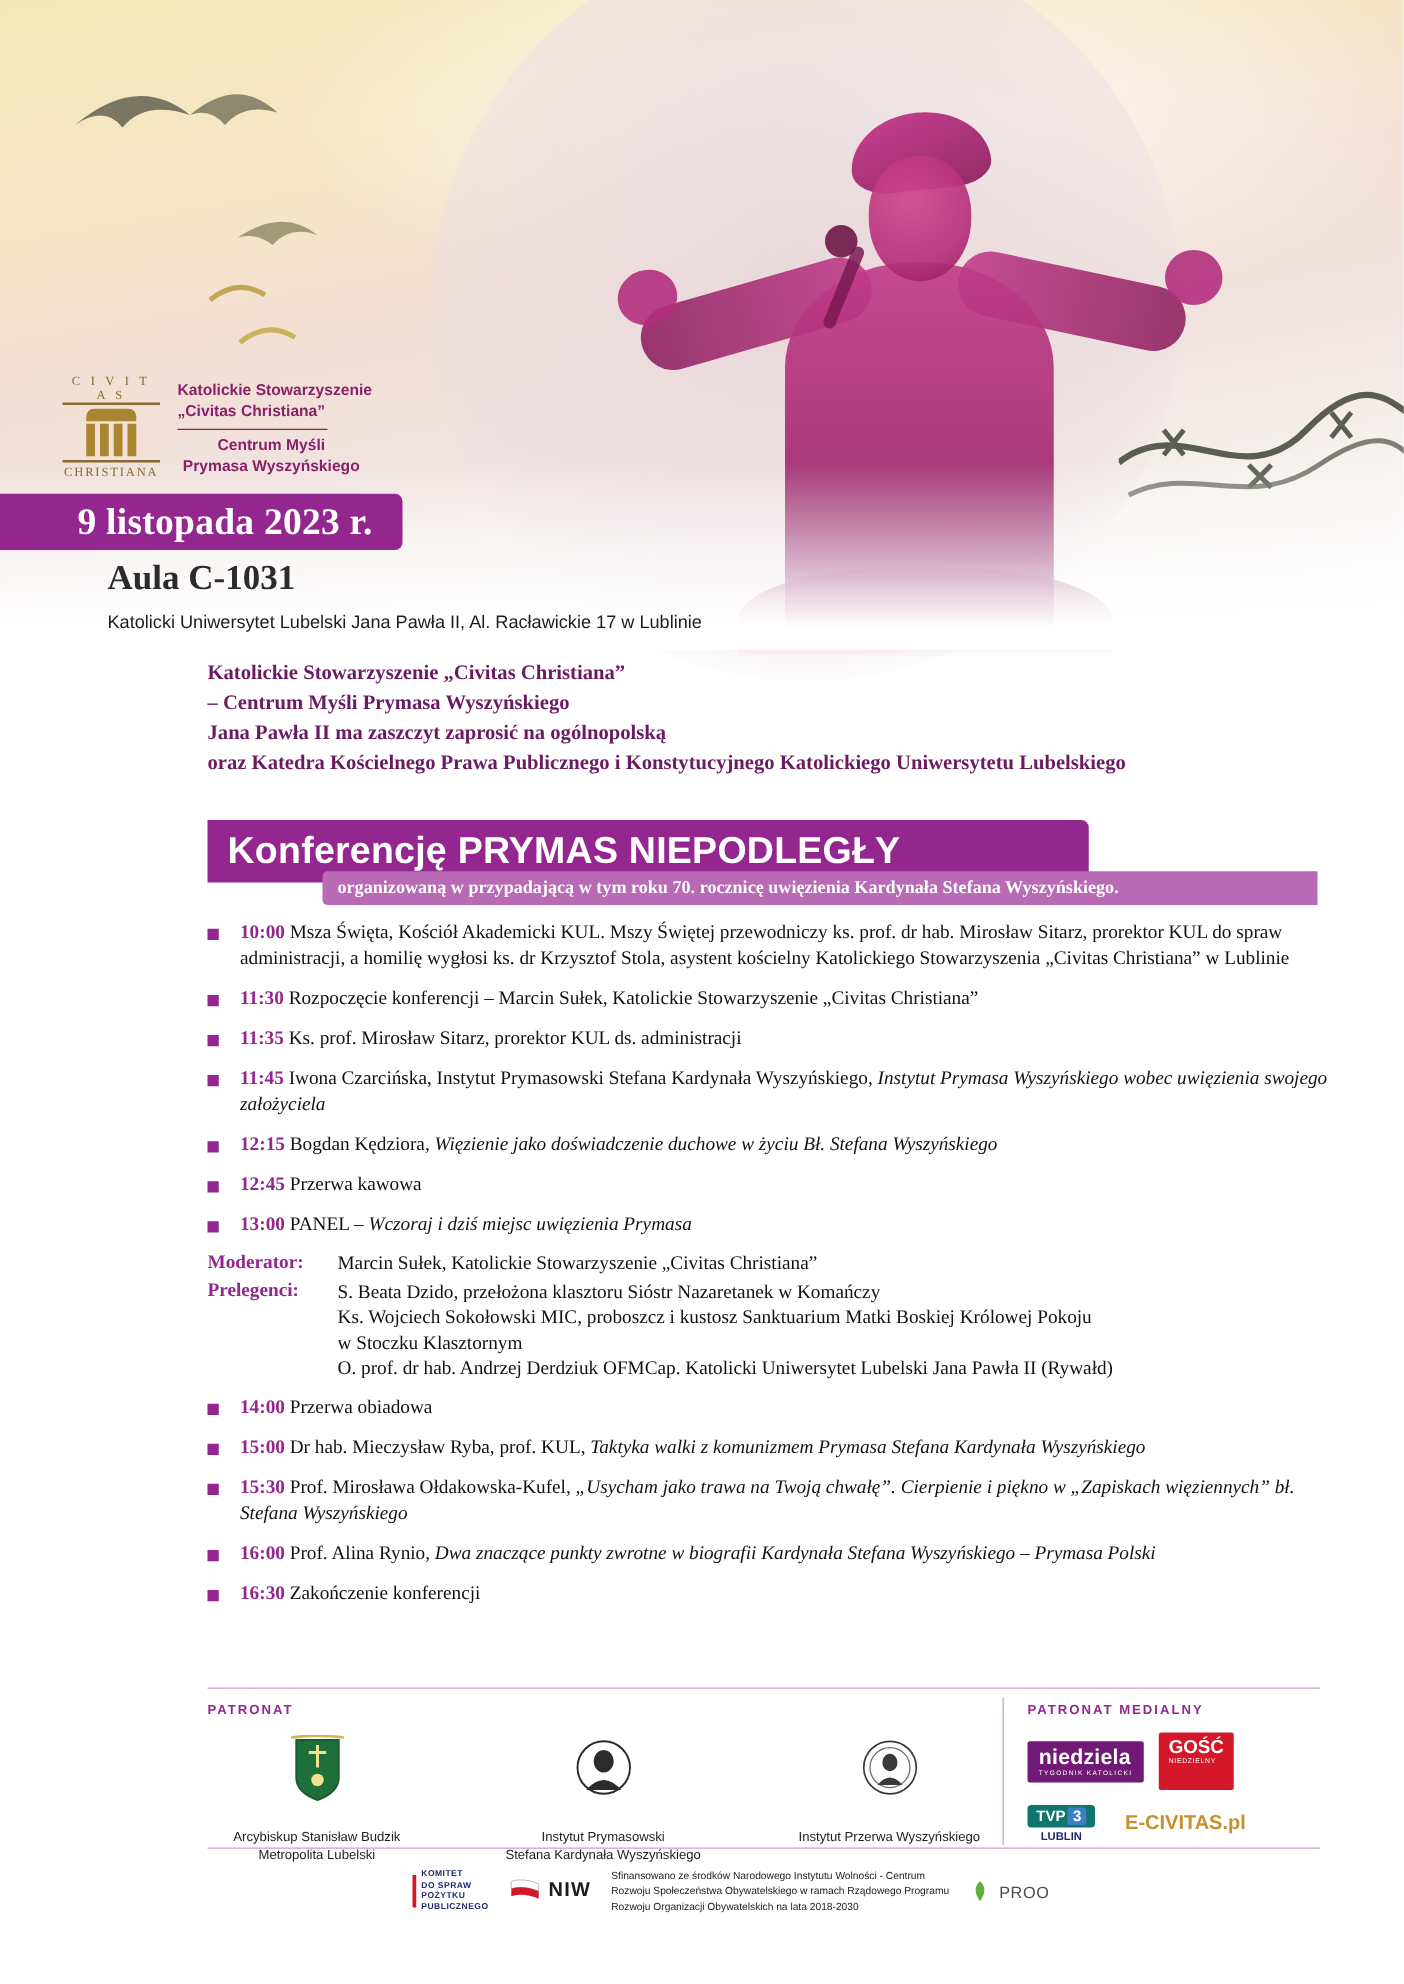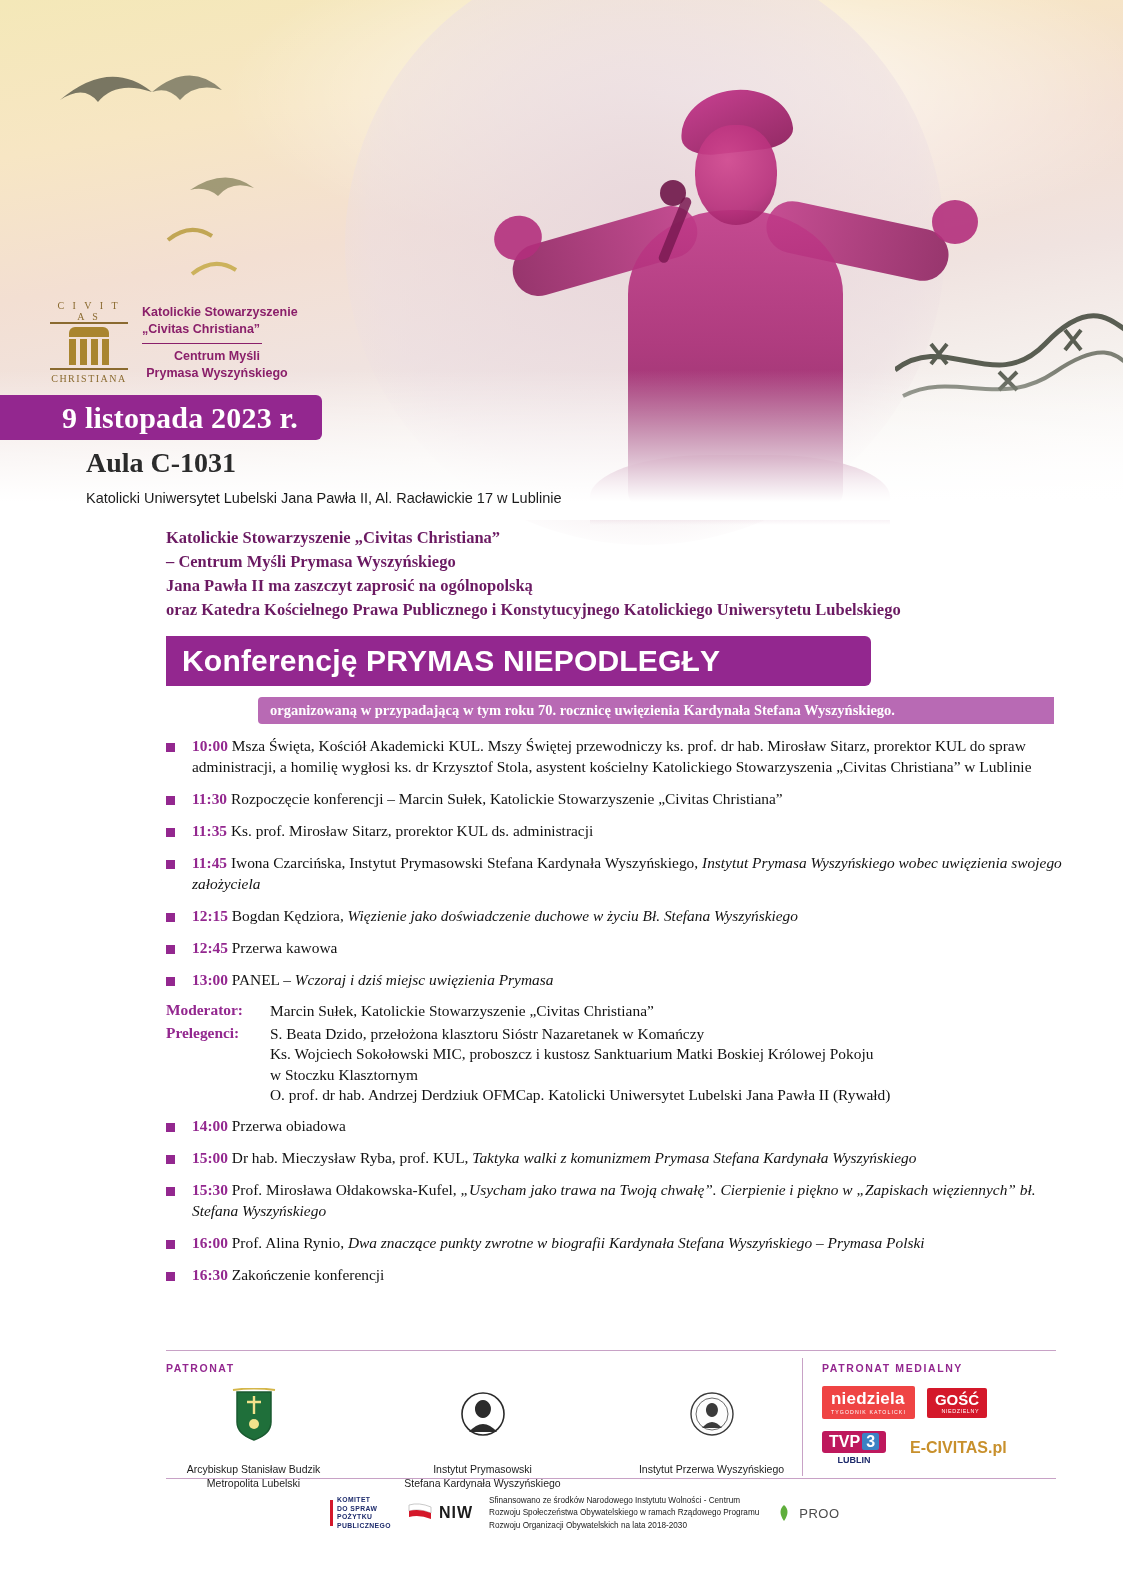--- a/index.html
+++ b/index.html
@@ -106,21 +106,21 @@
   }
 
   
   .intro {
     position:absolute; left:166px; top:526px; width:820px;
     font-family:"Liberation Serif",serif; font-weight:bold; font-size:16.5px; color:#6b1a62; line-height:1.45;
   }
 
   
   .title-bar {
-    position:absolute; left:166px; top:636px; width:705px; height:50px;
+    position:absolute; left:166px; top:656px; width:705px; height:50px;
     background:#93278f; border-radius:0 6px 6px 0; display:flex; align-items:center;
   }
   .title-bar .t {
     color:#fff; font-family:"Liberation Sans",sans-serif; font-weight:bold; font-size:30px; padding-left:16px; letter-spacing:.2px;
   }
   .subtitle-bar {
     position:absolute; left:258px; top:697px; width:796px; height:27px;
     background:#b86ab4; border-radius:4px 0 0 4px; display:flex; align-items:center;
   }
   .subtitle-bar .s {
@@ -149,32 +149,32 @@
   .patron-logos { display:flex; align-items:flex-start; gap:54px; margin-top:14px; }
   .plogo { width:175px; text-align:center; }
   .plogo .cap {
     font-family:"Liberation Sans",sans-serif; font-size:10.5px; color:#1c1c1c; line-height:1.35; margin-top:16px;
   }
   .crest { width:46px; height:54px; margin:0 auto; position:relative; }
 
   .media-wrap { position:absolute; left:822px; top:1362px; width:260px; }
   .media-logos { margin-top:12px; }
   .niedziela {
-    display:inline-block; background:#ef4444; color:#fff; font-family:"Liberation Sans",sans-serif; font-weight:bold;
+    display:inline-block; background:#701a75; color:#fff; font-family:"Liberation Sans",sans-serif; font-weight:bold;
     font-size:17px; padding:3px 9px 4px; border-radius:2px; letter-spacing:.2px;
   }
   .niedziela small { display:block; font-size:5.2px; letter-spacing:1.1px; font-weight:normal; }
   .gosc {
     display:inline-block; background:#d4182a; color:#fff; font-family:"Liberation Sans",sans-serif; font-weight:bold;
-    font-size:15px; padding:3px 8px 4px; border-radius:2px; text-align:right;
+    font-size:15px; padding:3px 8px 20px; border-radius:2px; text-align:left;
   }
   .gosc small { display:block; font-size:5.4px; letter-spacing:.6px; font-weight:normal; }
   .tvp {
-    display:inline-block; background:#be185d; color:#fff; font-family:"Liberation Sans",sans-serif; font-weight:bold;
-    font-size:16px; padding:2px 7px; border-radius:3px;
+    display:inline-block; background:#0f766e; color:#fff; font-family:"Liberation Sans",sans-serif; font-weight:bold;
+    font-size:12px; padding:2px 7px; border-radius:3px;
   }
   .tvp .three { color:#fff; background:#3b82c4; padding:0 4px; border-radius:2px; margin-left:2px;}
   .tvp-lublin { font-family:"Liberation Sans",sans-serif; font-size:9px; font-weight:bold; color:#1c2a6b; text-align:center; margin-top:2px;}
   .ecivitas { font-family:"Liberation Sans",sans-serif; font-weight:bold; font-size:16px; color:#c8902c; }
 
   
   .footer { position:absolute; left:330px; top:1495px; display:flex; align-items:center; gap:16px; }
   .komitet { font-family:"Liberation Sans",sans-serif; font-size:6.8px; color:#1c2a6b; font-weight:bold; line-height:1.3; letter-spacing:.4px;}
   .komitet-bar { display:inline-block; width:3px; height:26px; background:#d4182a; margin-right:4px; vertical-align:middle;}
   .niw { font-family:"Liberation Sans",sans-serif; font-size:16px; font-weight:bold; color:#1c1c1c; letter-spacing:1px;}

